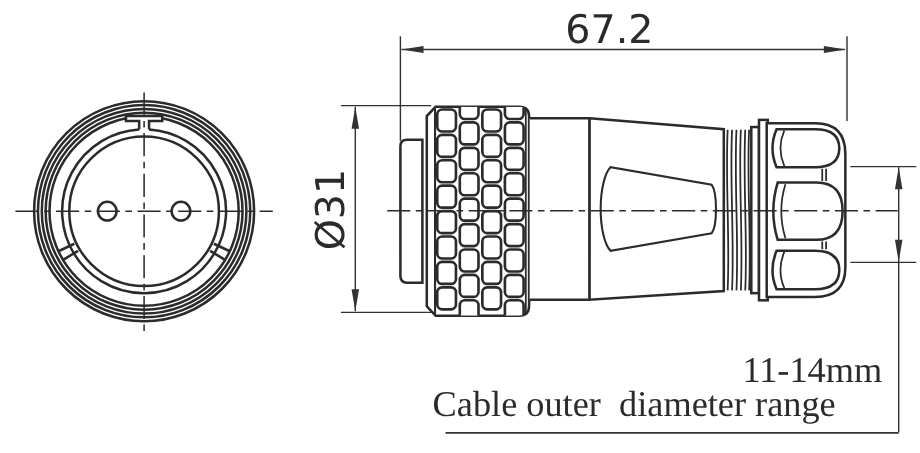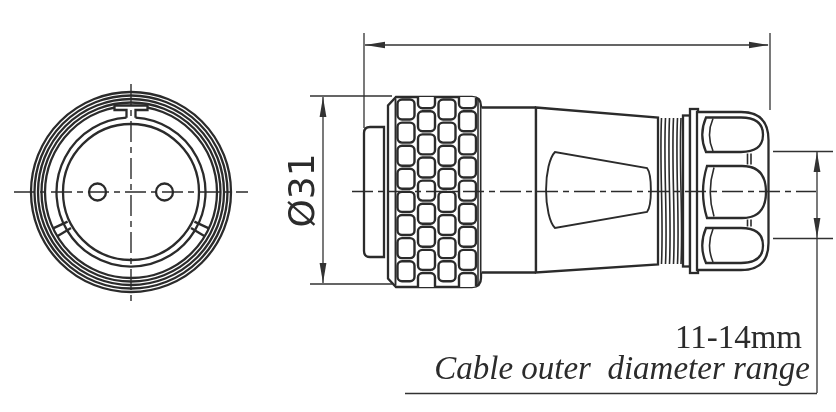--- a/index.html
+++ b/index.html
@@ -19,21 +19,21 @@
   .s-center{fill:none;stroke:var(--line,#2b2b2b);stroke-width:1.4;stroke-dasharray:21 5 6 5;}
   .s-wfill {fill:#fff;stroke:none;}
   
   .txt{position:absolute;color:var(--line,#2b2b2b);line-height:1;white-space:nowrap;}
   .dim-sans{font-family:"DejaVu Sans","Liberation Sans",sans-serif;font-size:36px;}
   .note-serif{font-family:"Liberation Serif",serif;font-size:33px;}
   #dim-length{left:452px;top:10px;width:204px;text-align:center;}
   #dim-dia{left:247px;top:172px;width:110px;height:37px;text-align:center;
            transform:rotate(-90deg);transform-origin:50% 50%;}
   #cable-value{left:562px;top:321px;width:240px;text-align:right;}
-  #cable-caption{left:385px;top:352px;width:425px;text-align:right;white-space:pre;font-style:italic;}
+  #cable-caption{left:364px;top:352px;width:425px;text-align:center;white-space:pre;}
 </style>
 </head>
 <body>
 
 <div class="canvas">
 
   <svg width="836" height="412" viewBox="0 0 836 412">
     <defs>
       <clipPath id="knurlClip">
         <path d="M396,97 H472 Q481,97 481,106 V278 Q481,287 472,287 H396 L388,278.5 V105.5 Z"></path>
@@ -171,16 +171,17 @@
     <g>
       <line class="s-dim" x1="773" y1="151.5" x2="833" y2="151.5"></line>
       <line class="s-dim" x1="773" y1="238.5" x2="833" y2="238.5"></line>
       <line class="s-dim" x1="817" y1="152" x2="817" y2="393"></line>
       <polygon class="s-dimf" points="817,152 813.6,172 820.4,172"></polygon>
       <polygon class="s-dimf" points="817,238 813.6,218 820.4,218"></polygon>
       <line class="s-dim" x1="405" y1="393.5" x2="817" y2="393.5" style="stroke-width:1.5"></line>
     </g>
   </svg>
 
+  <div id="dim-length" class="txt dim-sans">67.2</div>
   <div id="dim-dia" class="txt dim-sans">Ø31</div>
   <div id="cable-value" class="txt note-serif">11-14mm</div>
   <div id="cable-caption" class="txt note-serif">Cable outer  diameter range</div>
 </div>
 
 </body></html>

